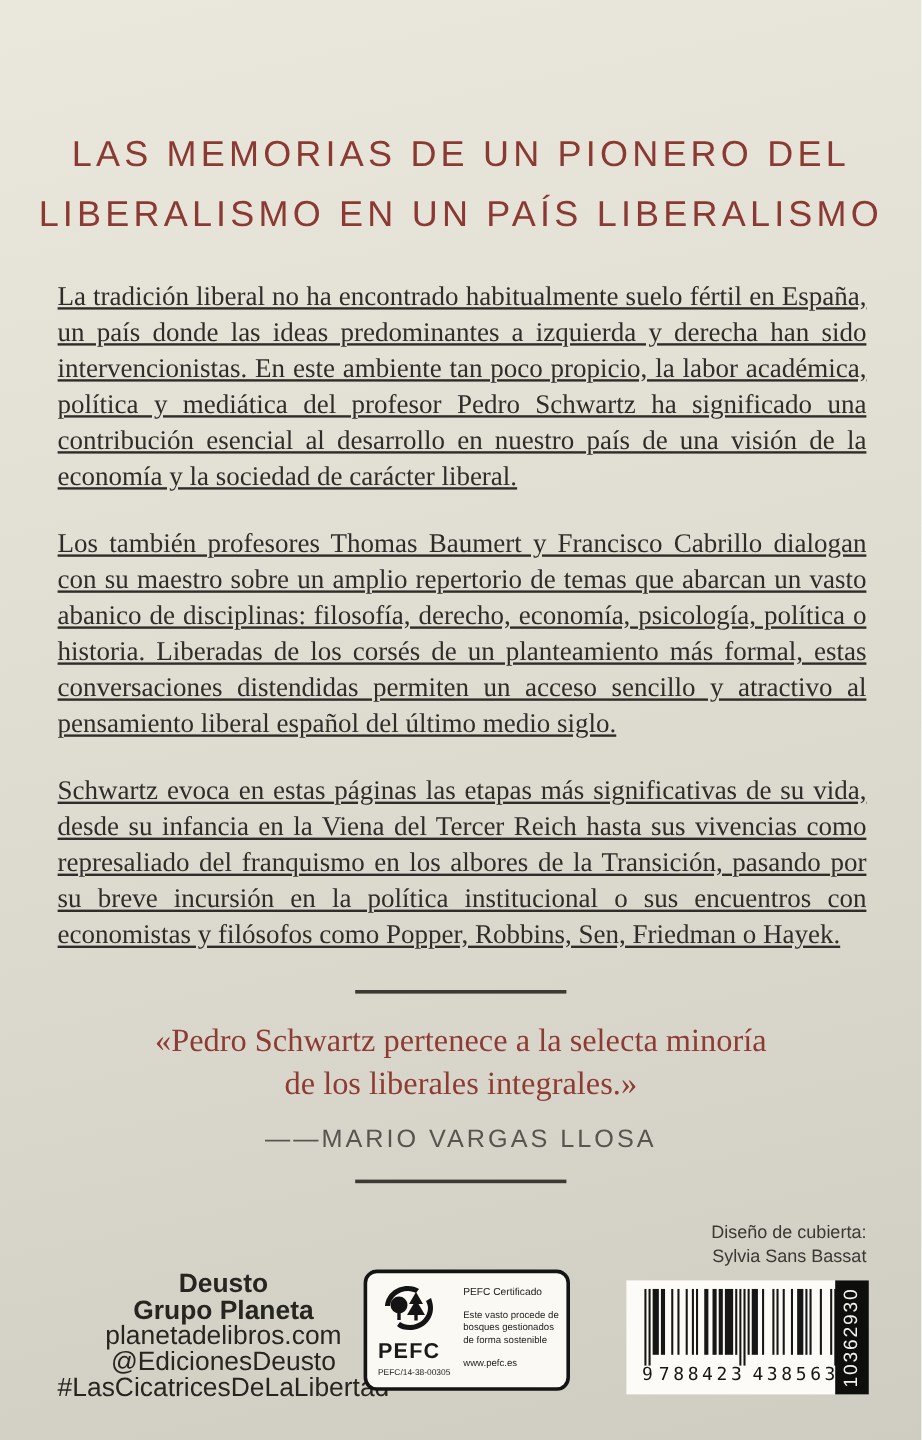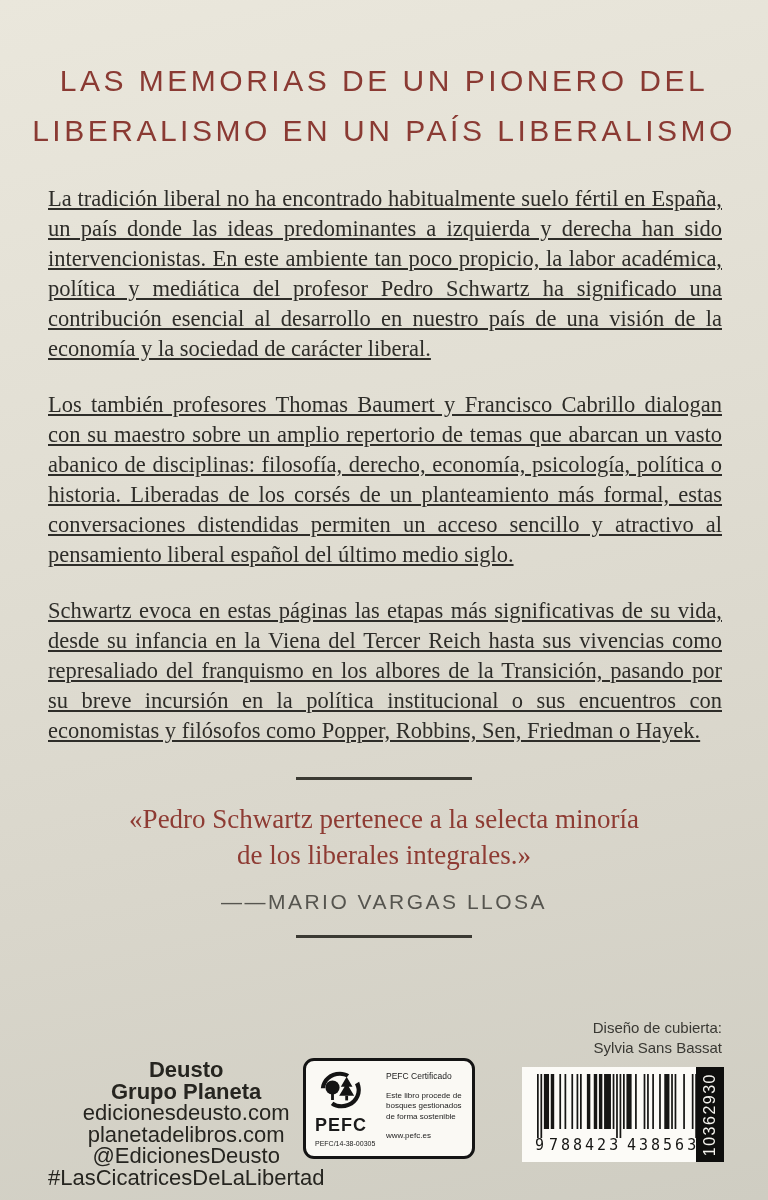--- a/index.html
+++ b/index.html
@@ -6,21 +6,21 @@
   html,body { width:768px; height:1200px; overflow:hidden; }
   body { font-family:"Liberation Sans", "DejaVu Sans", sans-serif; }
 
   .page {
     position:relative; width:768px; height:1200px;
     background:linear-gradient(168deg, #eae7dc 0%, #e1ded3 38%, #d9d6cb 68%, #cfcdc2 100%);
   }
 
   
   .title {
-    padding-top:56px; text-align:center;
+    padding-top:104px; text-align:center;
     color:#8a3a33; font-size:30px; font-weight:300;
     letter-spacing:3.5px; line-height:50px;
   }
   .title div { white-space:nowrap; }
 
   
   .body-text {
     margin:28px 46px 0 48px;
     font-family:"Liberation Serif", "DejaVu Serif", serif;
     font-size:22.5px; line-height:30px; color:#2e2d29;
@@ -111,21 +111,20 @@
   </section>
 
   <div class="design-credit">
     <div>Diseño de cubierta:</div>
     <div>Sylvia Sans Bassat</div>
   </div>
 
   <div class="publisher">
     <div>Deusto</div>
     <div>Grupo Planeta</div>
-    <div>edicionesdeusto.com</div>
     <div>planetadelibros.com</div>
     <div>@EdicionesDeusto</div>
     <div>#LasCicatricesDeLaLibertad</div>
   </div>
 
   <div class="pefc-badge">
     <div class="pefc-left">
       <span>
         <svg width="50" height="40" viewBox="0 0 60 48" aria-hidden="true">
           <g fill="#141414">
@@ -136,21 +135,21 @@
             <path d="M38 8 L45 20 L40.5 20 L47 31 L29 31 L35.5 20 L31 20 Z"></path>
             <rect x="36.3" y="31" width="3.4" height="5.5"></rect>
           </g>
         </svg>
       </span>
       <div class="pefc-name">PEFC</div>
       <div class="pefc-code">PEFC/14-38-00305</div>
     </div>
     <div class="pefc-right">
       <div class="pefc-cert">PEFC Certificado</div>
-      <div class="pefc-desc">Este libro procede de bosques gestionados de forma sostenible</div>
+      <div class="pefc-desc">Este vasto procede de bosques gestionados de forma sostenible</div>
       <div class="pefc-url">www.pefc.es</div>
     </div>
   </div>
 
   <div class="barcode-box">
     <div class="bars-area" id="barcode-bars"><svg width="170" height="81" viewBox="-4 0 170 81">
           <rect x="0.00" y="0" width="1.72" height="64" fill="#161614"></rect>
           <rect x="3.44" y="0" width="1.72" height="64" fill="#161614"></rect>
           <rect x="6.88" y="0" width="5.16" height="55" fill="#161614"></rect>
           <rect x="13.76" y="0" width="3.44" height="55" fill="#161614"></rect>

